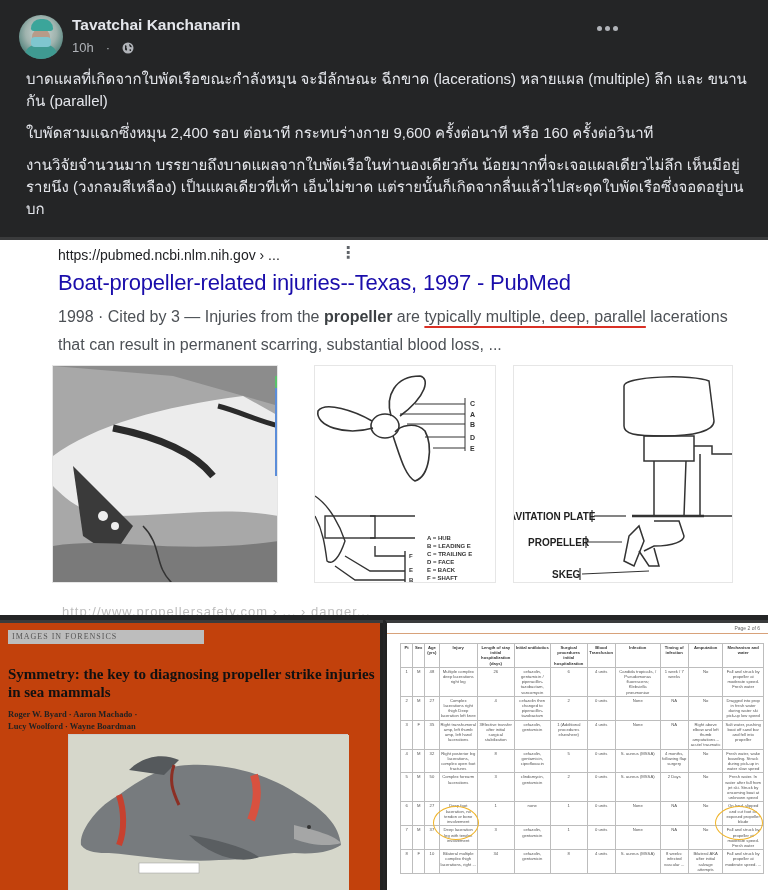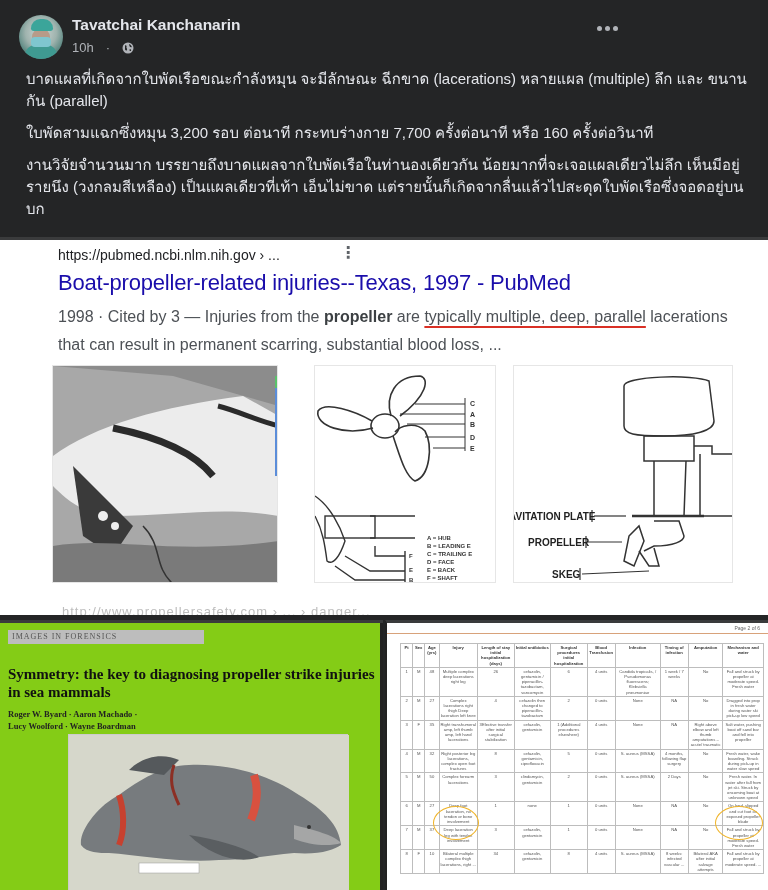--- a/index.html
+++ b/index.html
@@ -28,21 +28,21 @@
   .search-snippet { position: absolute; left: 58px; top: 66px; width: 690px; color: #4d5156; font-size: 16px; line-height: 28px; }
   .search-snippet b { color: #3c4043; }
   .underlined { text-decoration: underline; text-decoration-color: #d93025; text-decoration-thickness: 2px; text-underline-offset: 4px; }
 
   .thumb { position: absolute; top: 128px; height: 218px; border: 1px solid #e6e6e6; background: #fff; overflow: hidden; }
   .thumb-wound { left: 52px; width: 226px; background: linear-gradient(160deg, #6f6f6f 0%, #9a9a9a 30%, #cfcfcf 50%, #8a8a8a 70%, #4a4a4a 100%); }
   .thumb-prop { left: 314px; width: 182px; }
   .thumb-motor { left: 513px; width: 220px; }
   .fade-url { position: absolute; left: 62px; top: 367px; color: #bdbdbd; font-size: 13px; letter-spacing: 1px; }
 
-  .doc-left { position: absolute; left: 0; top: 620px; width: 383px; height: 270px; background: #84cc16; border-top: 3px solid #3a3b3c; overflow: hidden; }
+  .doc-left { position: absolute; left: 0; top: 620px; width: 383px; height: 270px; background: #c2410c; border-top: 3px solid #3a3b3c; overflow: hidden; }
   .doc-right { position: absolute; left: 385px; top: 620px; width: 383px; height: 270px; background: #ffffff; border-top: 3px solid #3a3b3c; border-left: 2px solid #222; overflow: hidden; }
   .section-bar { position: absolute; left: 8px; top: 7px; width: 196px; height: 14px; background: #bdbdbd; color: #555; font-family: "Liberation Serif", serif; font-size: 8px; letter-spacing: 1px; padding: 2px 4px; }
   .paper-title { position: absolute; left: 8px; top: 42px; width: 370px; color: #111; font-family: "Liberation Serif", serif; font-weight: bold; font-size: 15px; line-height: 18px; }
   .paper-authors { position: absolute; left: 8px; top: 85px; color: #222; font-family: "Liberation Serif", serif; font-weight: bold; font-size: 8.5px; line-height: 12px; }
   .dolphin-photo { position: absolute; left: 68px; top: 111px; width: 280px; height: 160px; background: #d9d9ce; border: 1px solid #ccc; }
   .paper-edge { position: absolute; right: 0; top: 0; width: 3px; height: 270px; background: #222; }
 
   .page-num { position: absolute; right: 8px; top: 2px; font-size: 5px; color: #666; }
   .orange-rule { position: absolute; left: 0; top: 10px; width: 383px; height: 1px; background: #d8a27a; }
   table.cases { position: absolute; left: 13px; top: 20px; width: 364px; border-collapse: collapse; font-size: 4.2px; line-height: 5.2px; color: #555; table-layout: fixed; }
@@ -71,21 +71,21 @@
   </div>
   <div class="more-button">
     <span></span>
       <span></span>
       <span></span>
   </div>
 </div>
 
 <div class="post-body">
   <p>บาดแผลที่เกิดจากใบพัดเรือขณะกำลังหมุน จะมีลักษณะ ฉีกขาด (lacerations) หลายแผล (multiple) ลึก และ ขนานกัน (parallel)</p>
-  <p>ใบพัดสามแฉกซึ่งหมุน 3,200 รอบ ต่อนาที กระทบร่างกาย 7,700 ครั้งต่อนาที หรือ 160 ครั้งต่อวินาที</p>
+  <p>ใบพัดสามแฉกซึ่งหมุน 2,400 รอบ ต่อนาที กระทบร่างกาย 9,600 ครั้งต่อนาที หรือ 160 ครั้งต่อวินาที</p>
   <p>งานวิจัยจำนวนมาก บรรยายถึงบาดแผลจากใบพัดเรือในท่านองเดียวกัน น้อยมากที่จะเจอแผลเดียวไม่ลึก เห็นมีอยู่รายนึง (วงกลมสีเหลือง) เป็นแผลเดียวที่เท้า เอ็นไม่ขาด แต่รายนั้นก็เกิดจากลื่นแล้วไปสะดุดใบพัดเรือซึ่งจอดอยู่บนบก</p>
 </div>
 
 <div class="img-panel">
   <div class="topline"></div>
   <div class="search-url">https://pubmed.ncbi.nlm.nih.gov › ...</div>
   <div class="search-dots">⋮</div>
   <div class="search-title">Boat-propeller-related injuries--Texas, 1997 - PubMed</div>
   <div class="search-snippet">
     <span>1998 · Cited by 3 — Injuries from the </span><b>propeller</b><span> are </span><span class="underlined">typically multiple, deep, parallel</span><span> lacerations that can result in permanent scarring, substantial blood loss, ...</span>

